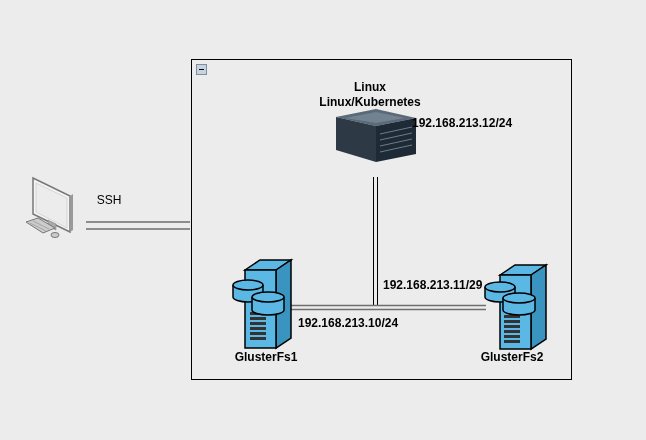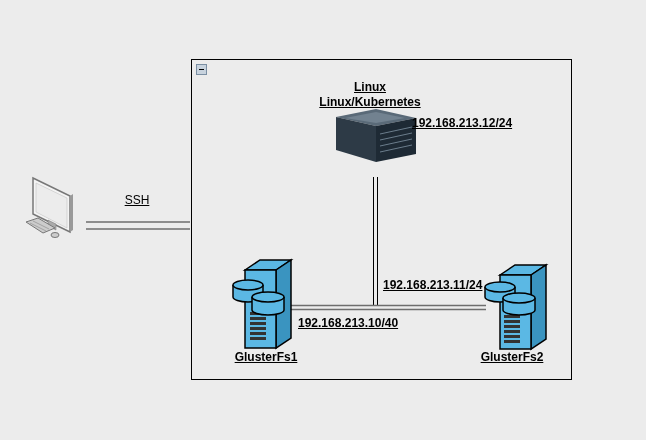--- a/index.html
+++ b/index.html
@@ -1,21 +1,21 @@
 <!DOCTYPE html>
 <html><head>
 <meta charset="utf-8">
 <style>
   html,body{margin:0;padding:0;}
   body{width:646px;height:440px;background:#ececec;position:relative;overflow:hidden;font-family:"Liberation Sans",sans-serif;}
   .abs{position:absolute;}
   .container{left:191px;top:59px;width:379px;height:319px;border:1px solid #000;}
   .collapse{left:196px;top:64px;width:9px;height:9px;border:1px solid #7b8fa3;background:#c8d3de;}
   .collapse:after{content:"";position:absolute;left:2px;top:4px;width:5px;height:1px;background:#000;}
-  .label{font-size:12px;color:#000;white-space:nowrap;text-decoration:underline;}
+  .label{font-size:12px;color:#000;white-space:nowrap;}
   .bold{font-weight:bold;text-align:right;}
   .center{text-align:center;}
   svg{position:absolute;left:0;top:0;}
 </style>
 </head>
 <body>
 
 <svg width="646" height="440">
 
   <g>
@@ -90,23 +90,23 @@
     <path d="M485,287 v10 a15,5 0 0 0 30,0 v-10" fill="#5bb8e4" stroke="#000" stroke-width="1.5"></path>
     <ellipse cx="500" cy="287" rx="15" ry="5" fill="#5bb8e4" stroke="#000" stroke-width="1.5"></ellipse>
     <path d="M503,298 v12 a16,5 0 0 0 32,0 v-12" fill="#5bb8e4" stroke="#000" stroke-width="1.5"></path>
     <ellipse cx="519" cy="298" rx="16" ry="5" fill="#5bb8e4" stroke="#000" stroke-width="1.5"></ellipse>
   </g>
 </svg>
 
 <div class="abs container"></div>
 <div class="abs collapse"></div>
 
-<div class="abs label center" style="left:32px;top:193px;width:210px;">SSH</div>
+<div class="abs label center" style="left:4px;top:193px;width:210px;">SSH</div>
 
 <div class="abs label bold center" style="left:300px;top:80px;width:140px;">Linux</div>
 <div class="abs label bold center" style="left:300px;top:95px;width:140px;">Linux/Kubernetes</div>
 <div class="abs label bold" style="left:412px;top:116px;">192.168.213.12/24</div>
 
-<div class="abs label bold" style="left:298px;top:316px;">192.168.213.10/40</div>
-<div class="abs label bold" style="left:383px;top:278px;">192.168.213.11/24</div>
+<div class="abs label bold" style="left:298px;top:316px;">192.168.213.10/24</div>
+<div class="abs label bold" style="left:383px;top:278px;">192.168.213.11/29</div>
 
 <div class="abs label bold center" style="left:226px;top:350px;width:80px;">GlusterFs1</div>
 <div class="abs label bold center" style="left:472px;top:350px;width:80px;">GlusterFs2</div>
 
 </body></html>

